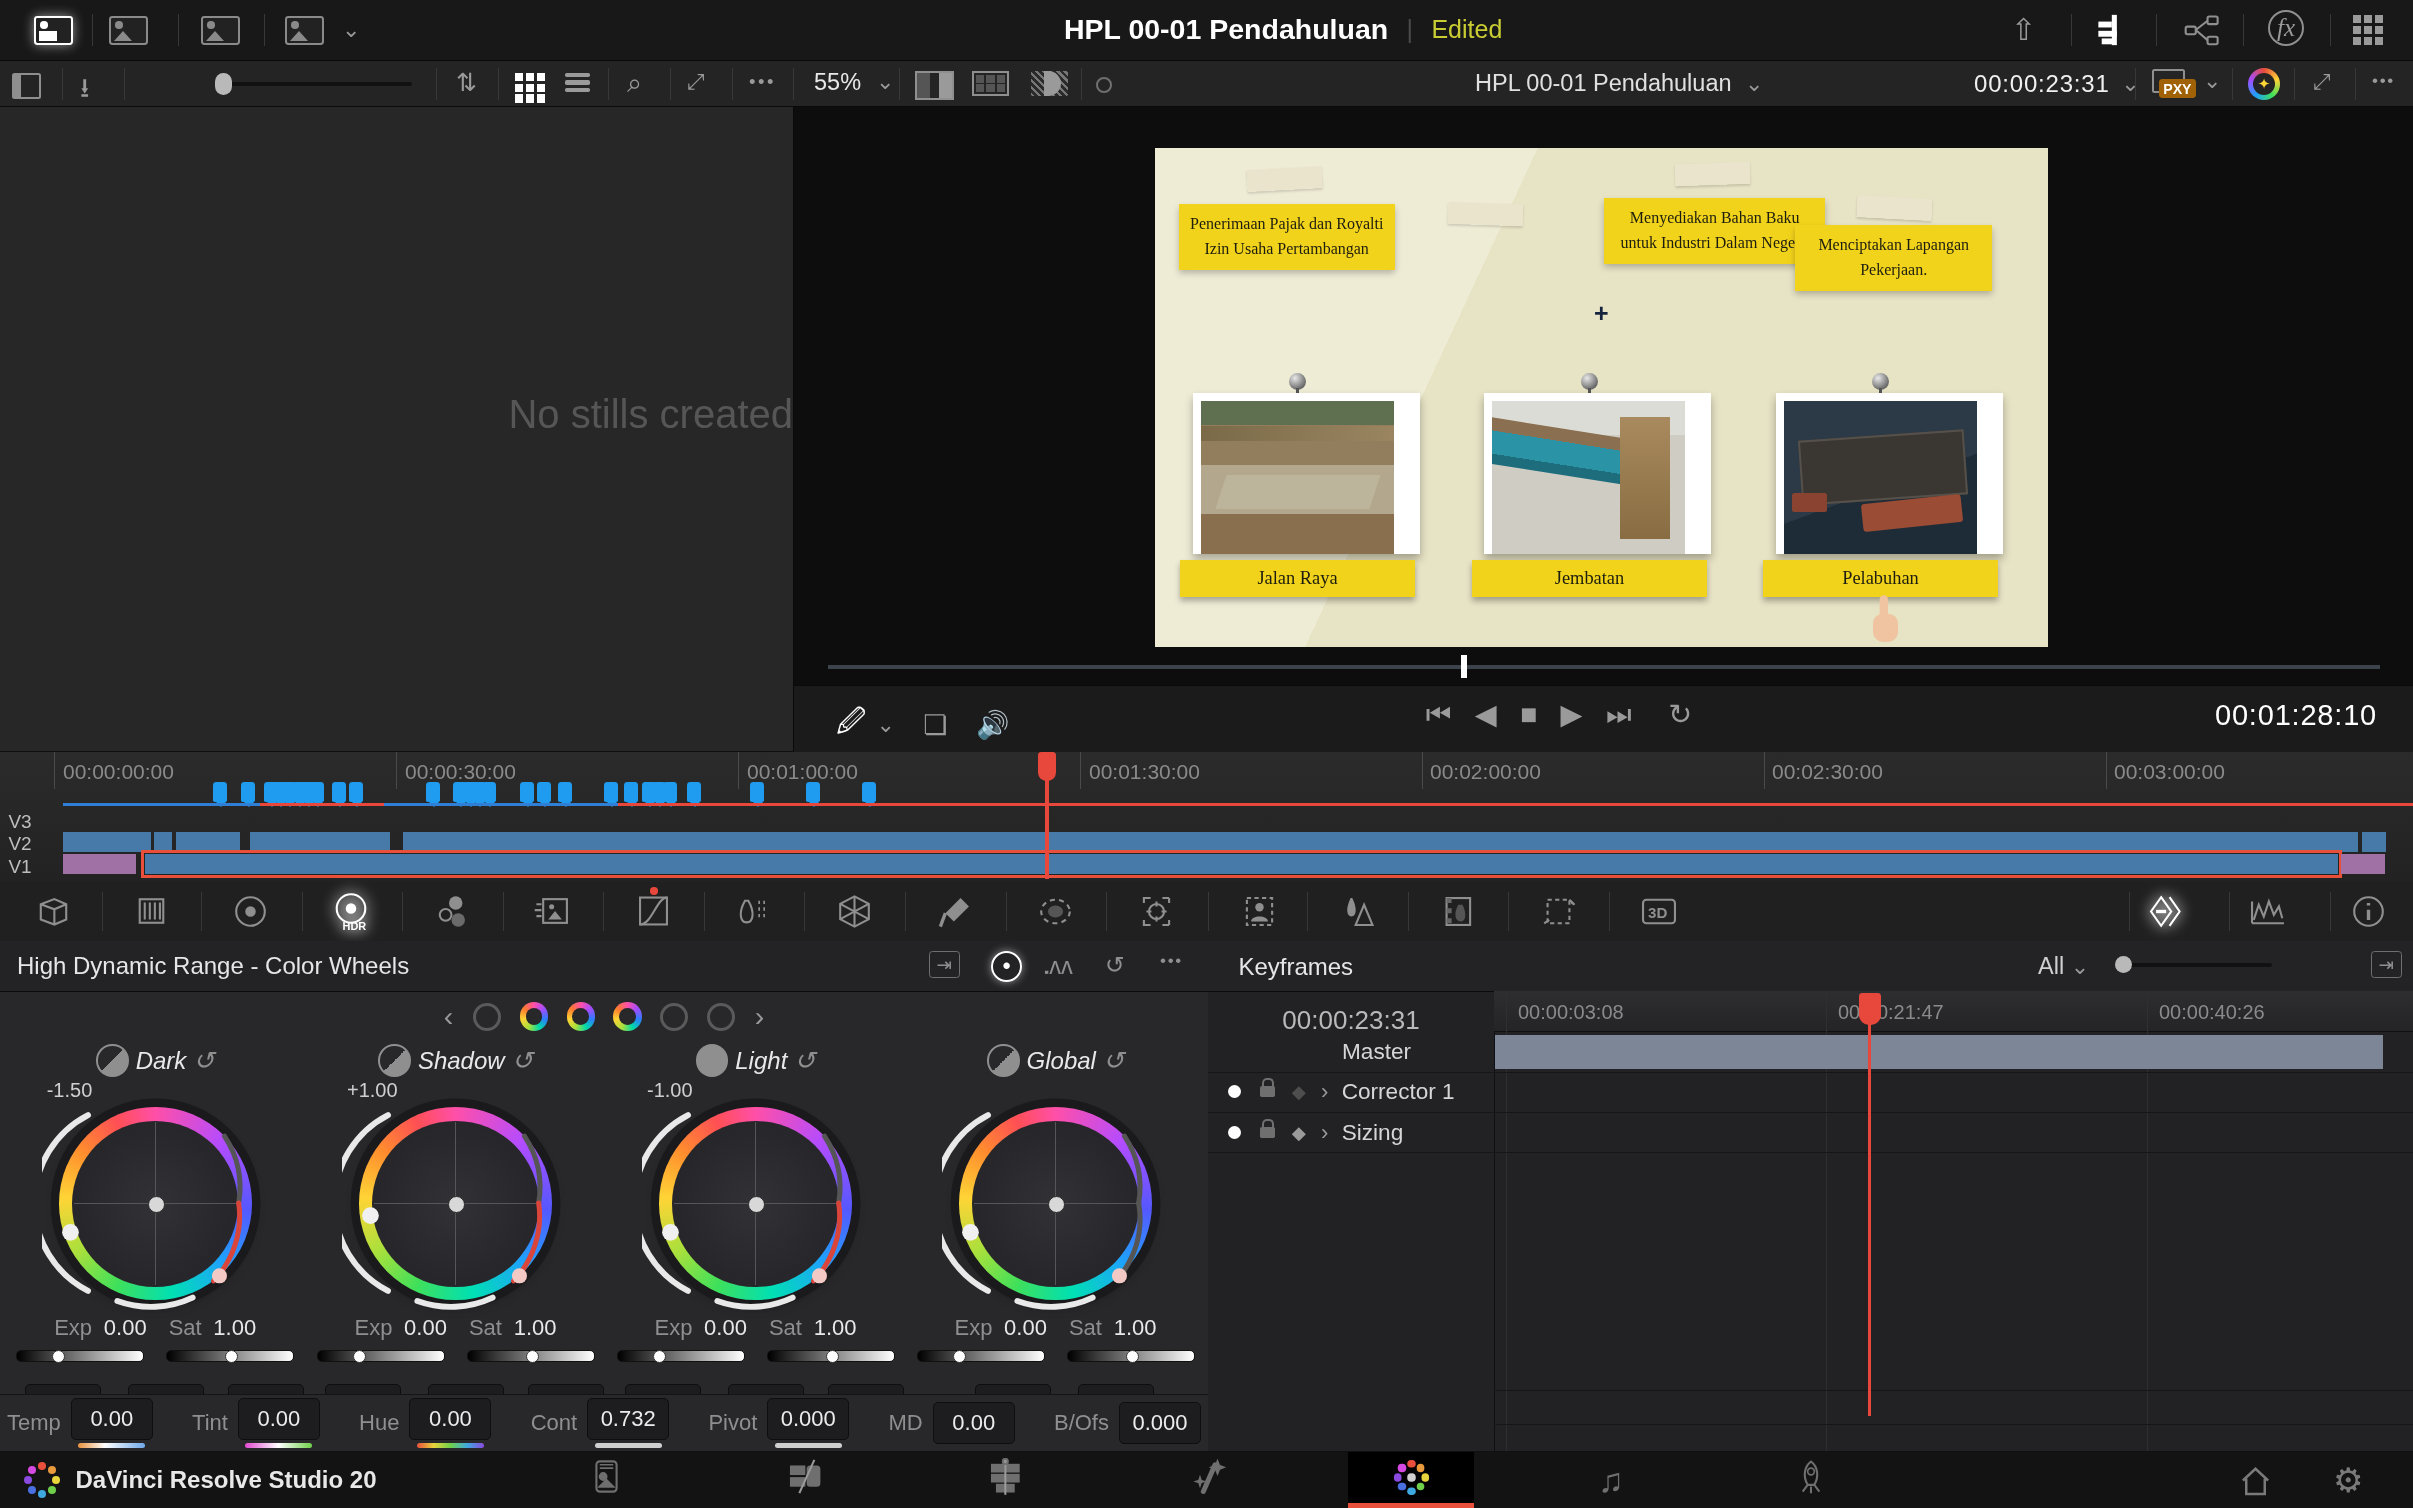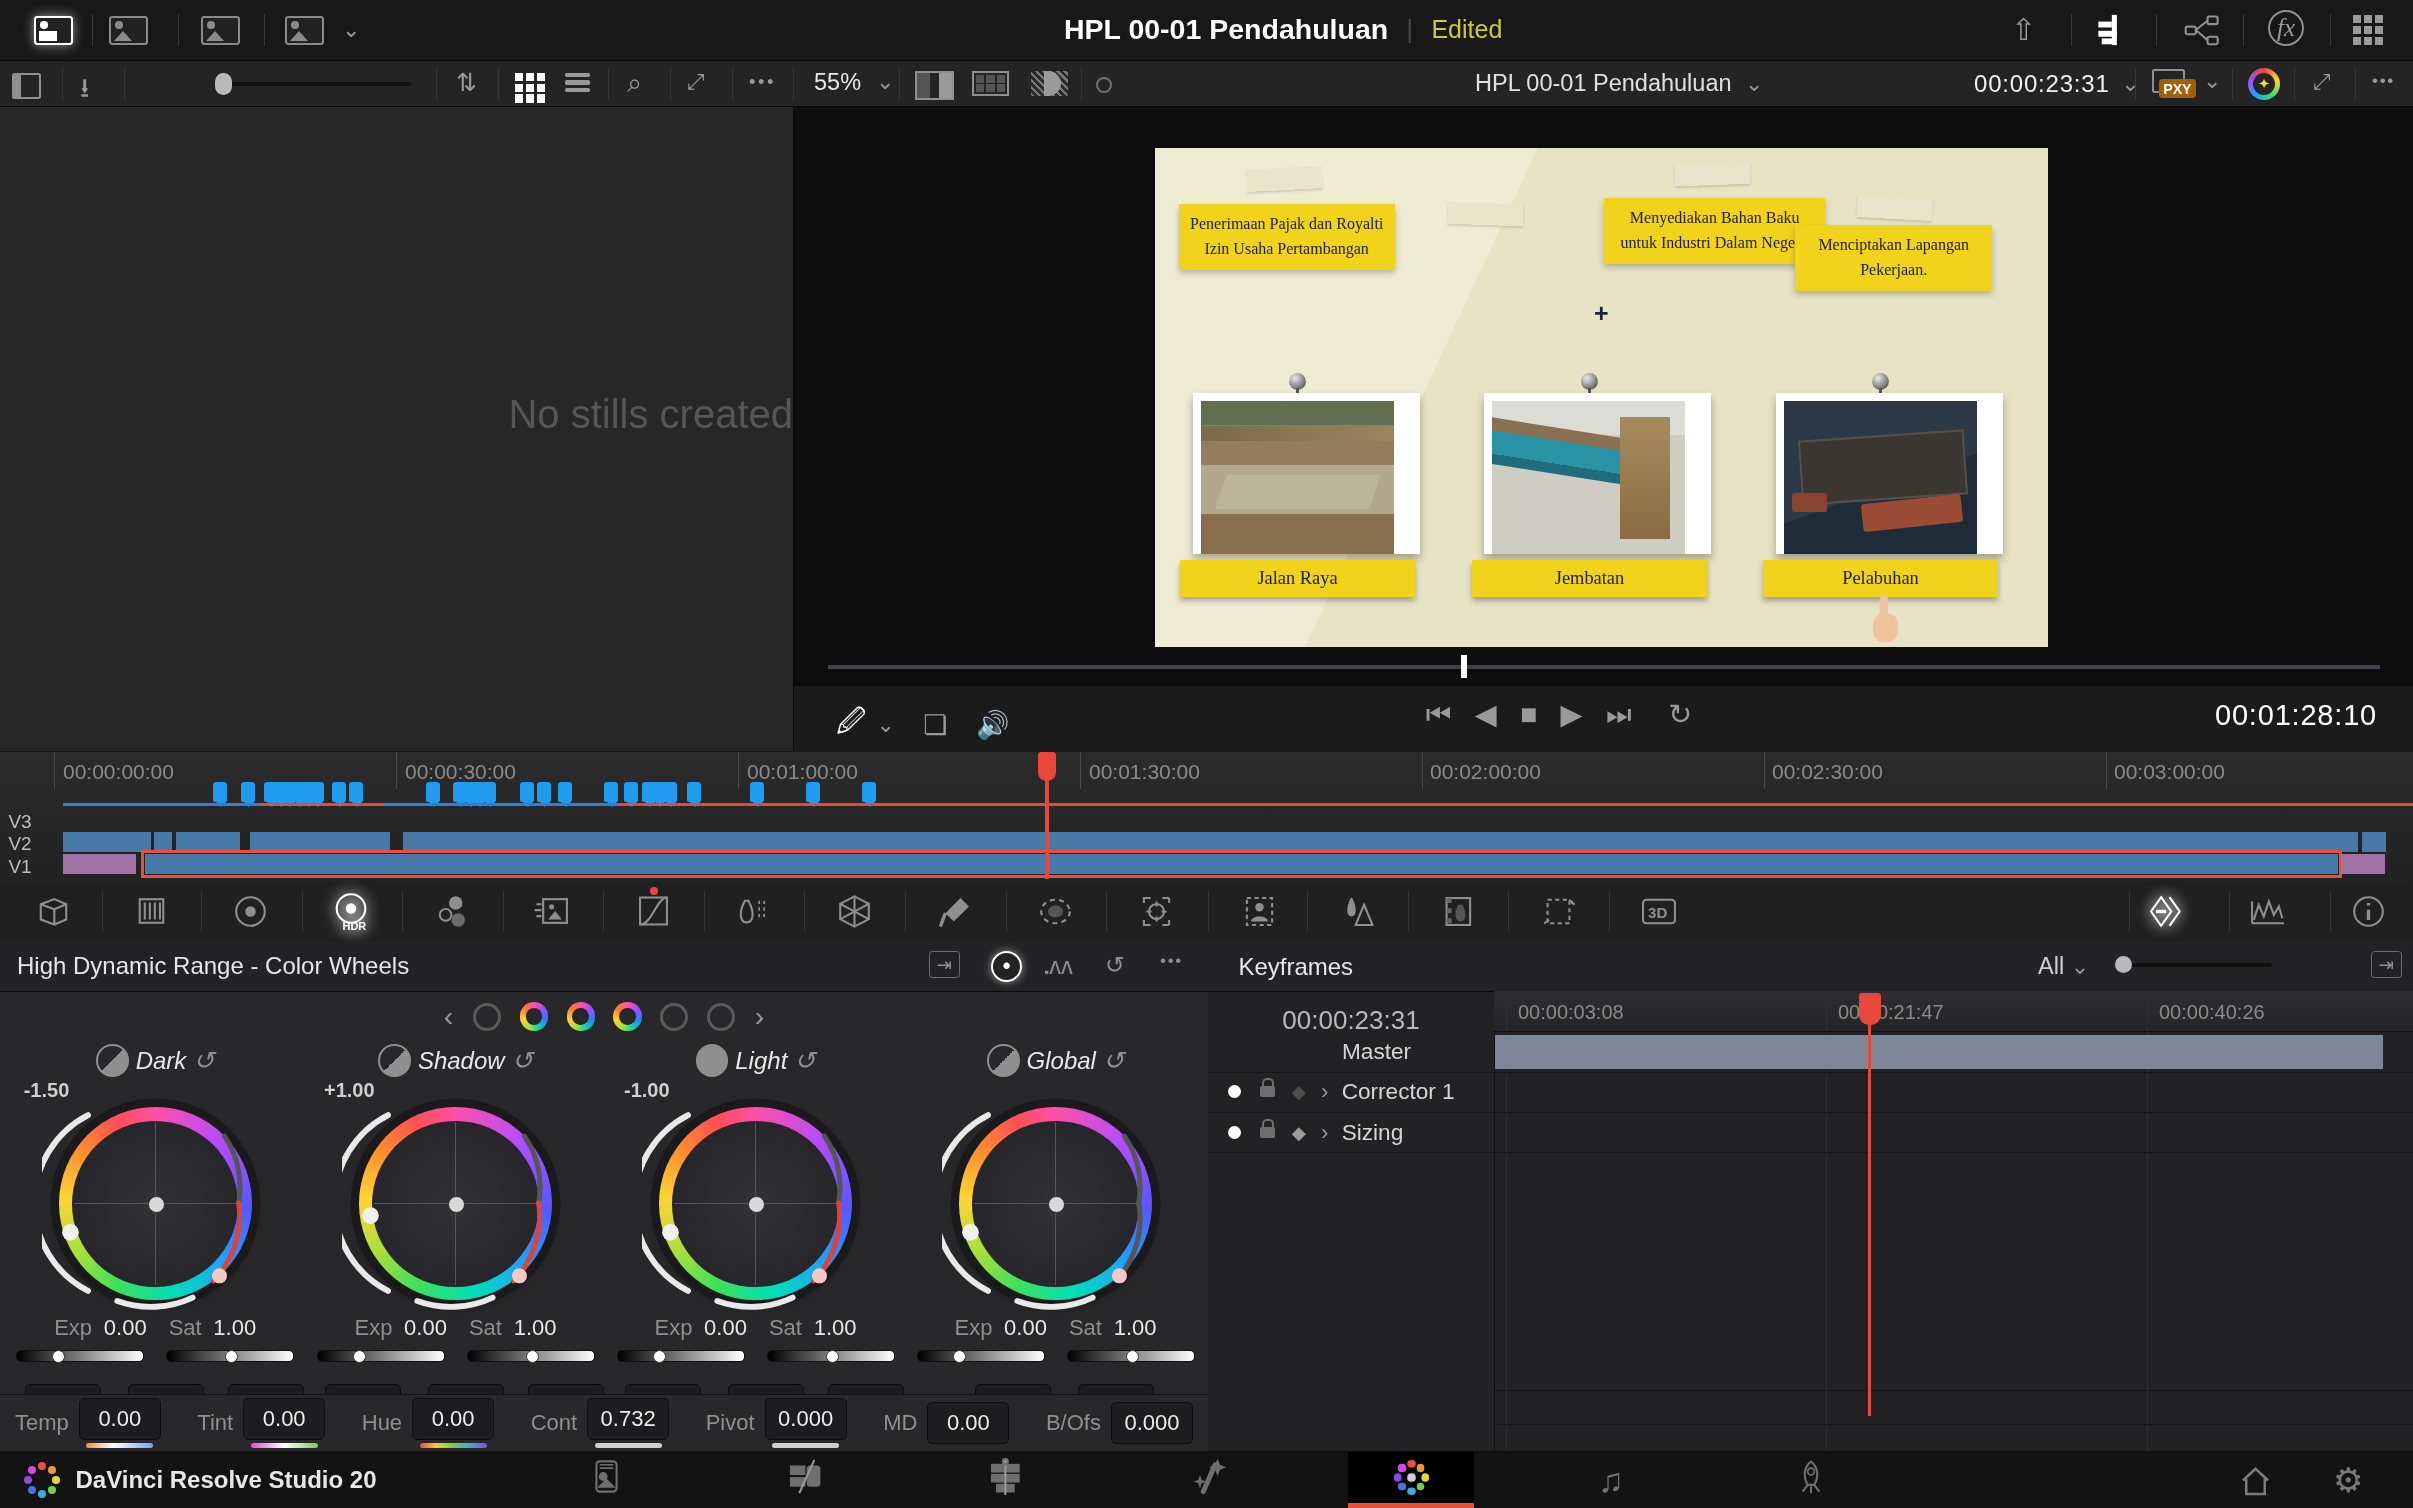--- a/index.html
+++ b/index.html
@@ -83,21 +83,21 @@
   .ndot{width:22px;height:22px;border-radius:50%;border:3.4px solid #5a5a5a;}
   .ndot.rainbow{border:none;width:28.5px;height:28.5px;background:conic-gradient(#ff4fa8,#a34cff,#2e7cff,#00d9a8,#a8e03c,#ffd435,#ff7a2e,#ff4fa8);position:relative;}
   .ndot.rainbow::after{content:'';position:absolute;inset:5.9px;border-radius:50%;background:#28282b;}
   .navchev{color:#9a9a9a;font-size:28.5px;}
   .wheelblk{position:absolute;top:101px;width:297px;}
   .whead{display:flex;align-items:center;justify-content:center;gap:7px;height:37px;font-style:italic;}
   .wtitle{font-size:24px;color:#e8e8e8;}
   .wmode{width:28.5px;height:28.5px;border-radius:50%;border:2.5px solid #8f8f8f;background:linear-gradient(135deg,transparent 50%,#8f8f8f 50%);}
   .wmode.sun{background:#8f8f8f;border-style:dotted;}
   .wreset{font-size:25px;color:#8f8f8f;}
-  .wval{font-size:20px;color:#cfcfcf;height:25px;margin-left:17px;font-weight:bold;}
+  .wval{font-size:20px;color:#cfcfcf;height:25px;margin-left:40px;}
   .wheelwrap{position:relative;width:193px;height:193px;margin:3.4px auto 0 auto;}
   .ring{position:absolute;inset:0;border-radius:50%;
     background:conic-gradient(from 0deg,#ff4fa8,#b44cff 13%,#5558ff 26%,#1fa0ff 36%,#00e0b4 47%,#3fe05a 57%,#a8e03c 66%,#ffd435 76%,#ff8c2e 85%,#ff4f55 93%,#ff4fa8);
     box-shadow:0 0 0 8.4px #1a1a1d,0 5px 11.7px rgba(0,0,0,.5);}
   .ring::after{content:'';position:absolute;inset:13.4px;border-radius:50%;
     background:radial-gradient(circle at 50% 50%,#323236 0%,#28282c 60%,#232327 100%);}
   .cross-h{position:absolute;left:15px;right:15px;top:96px;height:0.8px;background:#55555a;}
   .cross-v{position:absolute;top:15px;bottom:15px;left:96px;width:0.8px;background:#55555a;}
   .cdot{position:absolute;left:89px;top:89px;width:15px;height:15px;border-radius:50%;background:#d8d8d8;border:1.7px solid #2a2a2a;}
   .arc{position:absolute;width:226px;height:226px;left:-17px;top:-17px;}
@@ -107,21 +107,21 @@
   .es-valtxt{font-size:22px;color:#e8e8e8;}
   .gslider{position:relative;width:126px;height:10px;border-radius:5px;background:linear-gradient(90deg,#000,#fff);border:0.8px solid #111;}
   .gslider .k{position:absolute;top:-0.8px;width:11px;height:11px;border-radius:50%;background:#fff;border:0.8px solid #333;}
   .xyrow{display:flex;justify-content:center;align-items:center;gap:8.4px;margin-top:22px;}
   .xylab{font-size:20px;color:#8f8f8f;}
   .valbox{min-width:74px;height:40px;background:#1d1d1f;border:0.8px solid #0e0e0e;border-radius:5px;
           display:flex;align-items:center;justify-content:center;font-size:22px;color:#ececec;}
   .falloff{width:18.4px;height:15px;background:
      linear-gradient(90deg,#8f8f8f 0 2.5px,transparent 2.5px 4.2px,#8f8f8f 4.2px 6.7px,transparent 6.7px 8.4px,#8f8f8f 8.4px 10px,transparent 10px);
      clip-path:polygon(0 0,100% 100%,0 100%);}
-  #hdrfooter{position:absolute;left:0;bottom:0;width:100%;height:57px;border-top:1.7px solid #141416;background:#28282b;display:flex;align-items:center;justify-content:space-between;padding:0 15px;box-sizing:border-box;}
+  #hdrfooter{position:absolute;left:0;bottom:0;width:100%;height:57px;border-top:1.7px solid #141416;background:#28282b;display:flex;align-items:center;justify-content:space-between;padding:0 7px;box-sizing:border-box;}
   .ft-item{display:flex;align-items:center;gap:10px;}
   .ft-label{font-size:22px;color:#8f8f8f;}
   
   #kf{left:1208px;top:941px;width:1205px;height:510px;background:#222225;}
   #kf .head{height:50px;background:#232326;border-bottom:0.8px solid #0c0c0c;position:relative;}
   .kf-col{position:absolute;left:0;top:50px;width:286px;height:460px;border-right:0.8px solid #101012;}
   .kf-bigtc{position:absolute;top:11.7px;width:100%;text-align:center;font-size:26px;color:#b9b9b9;}
   .kf-ruler{position:absolute;left:286px;top:50px;right:0;height:40px;background:linear-gradient(180deg,#2e2e31,#242427);border-bottom:0.8px solid #101012;}
   .kf-rlabel{position:absolute;top:10px;font-size:20px;color:#8a8a8a;}
   .kf-grid{position:absolute;top:50px;bottom:0;width:0.8px;background:#2e2e33;}

